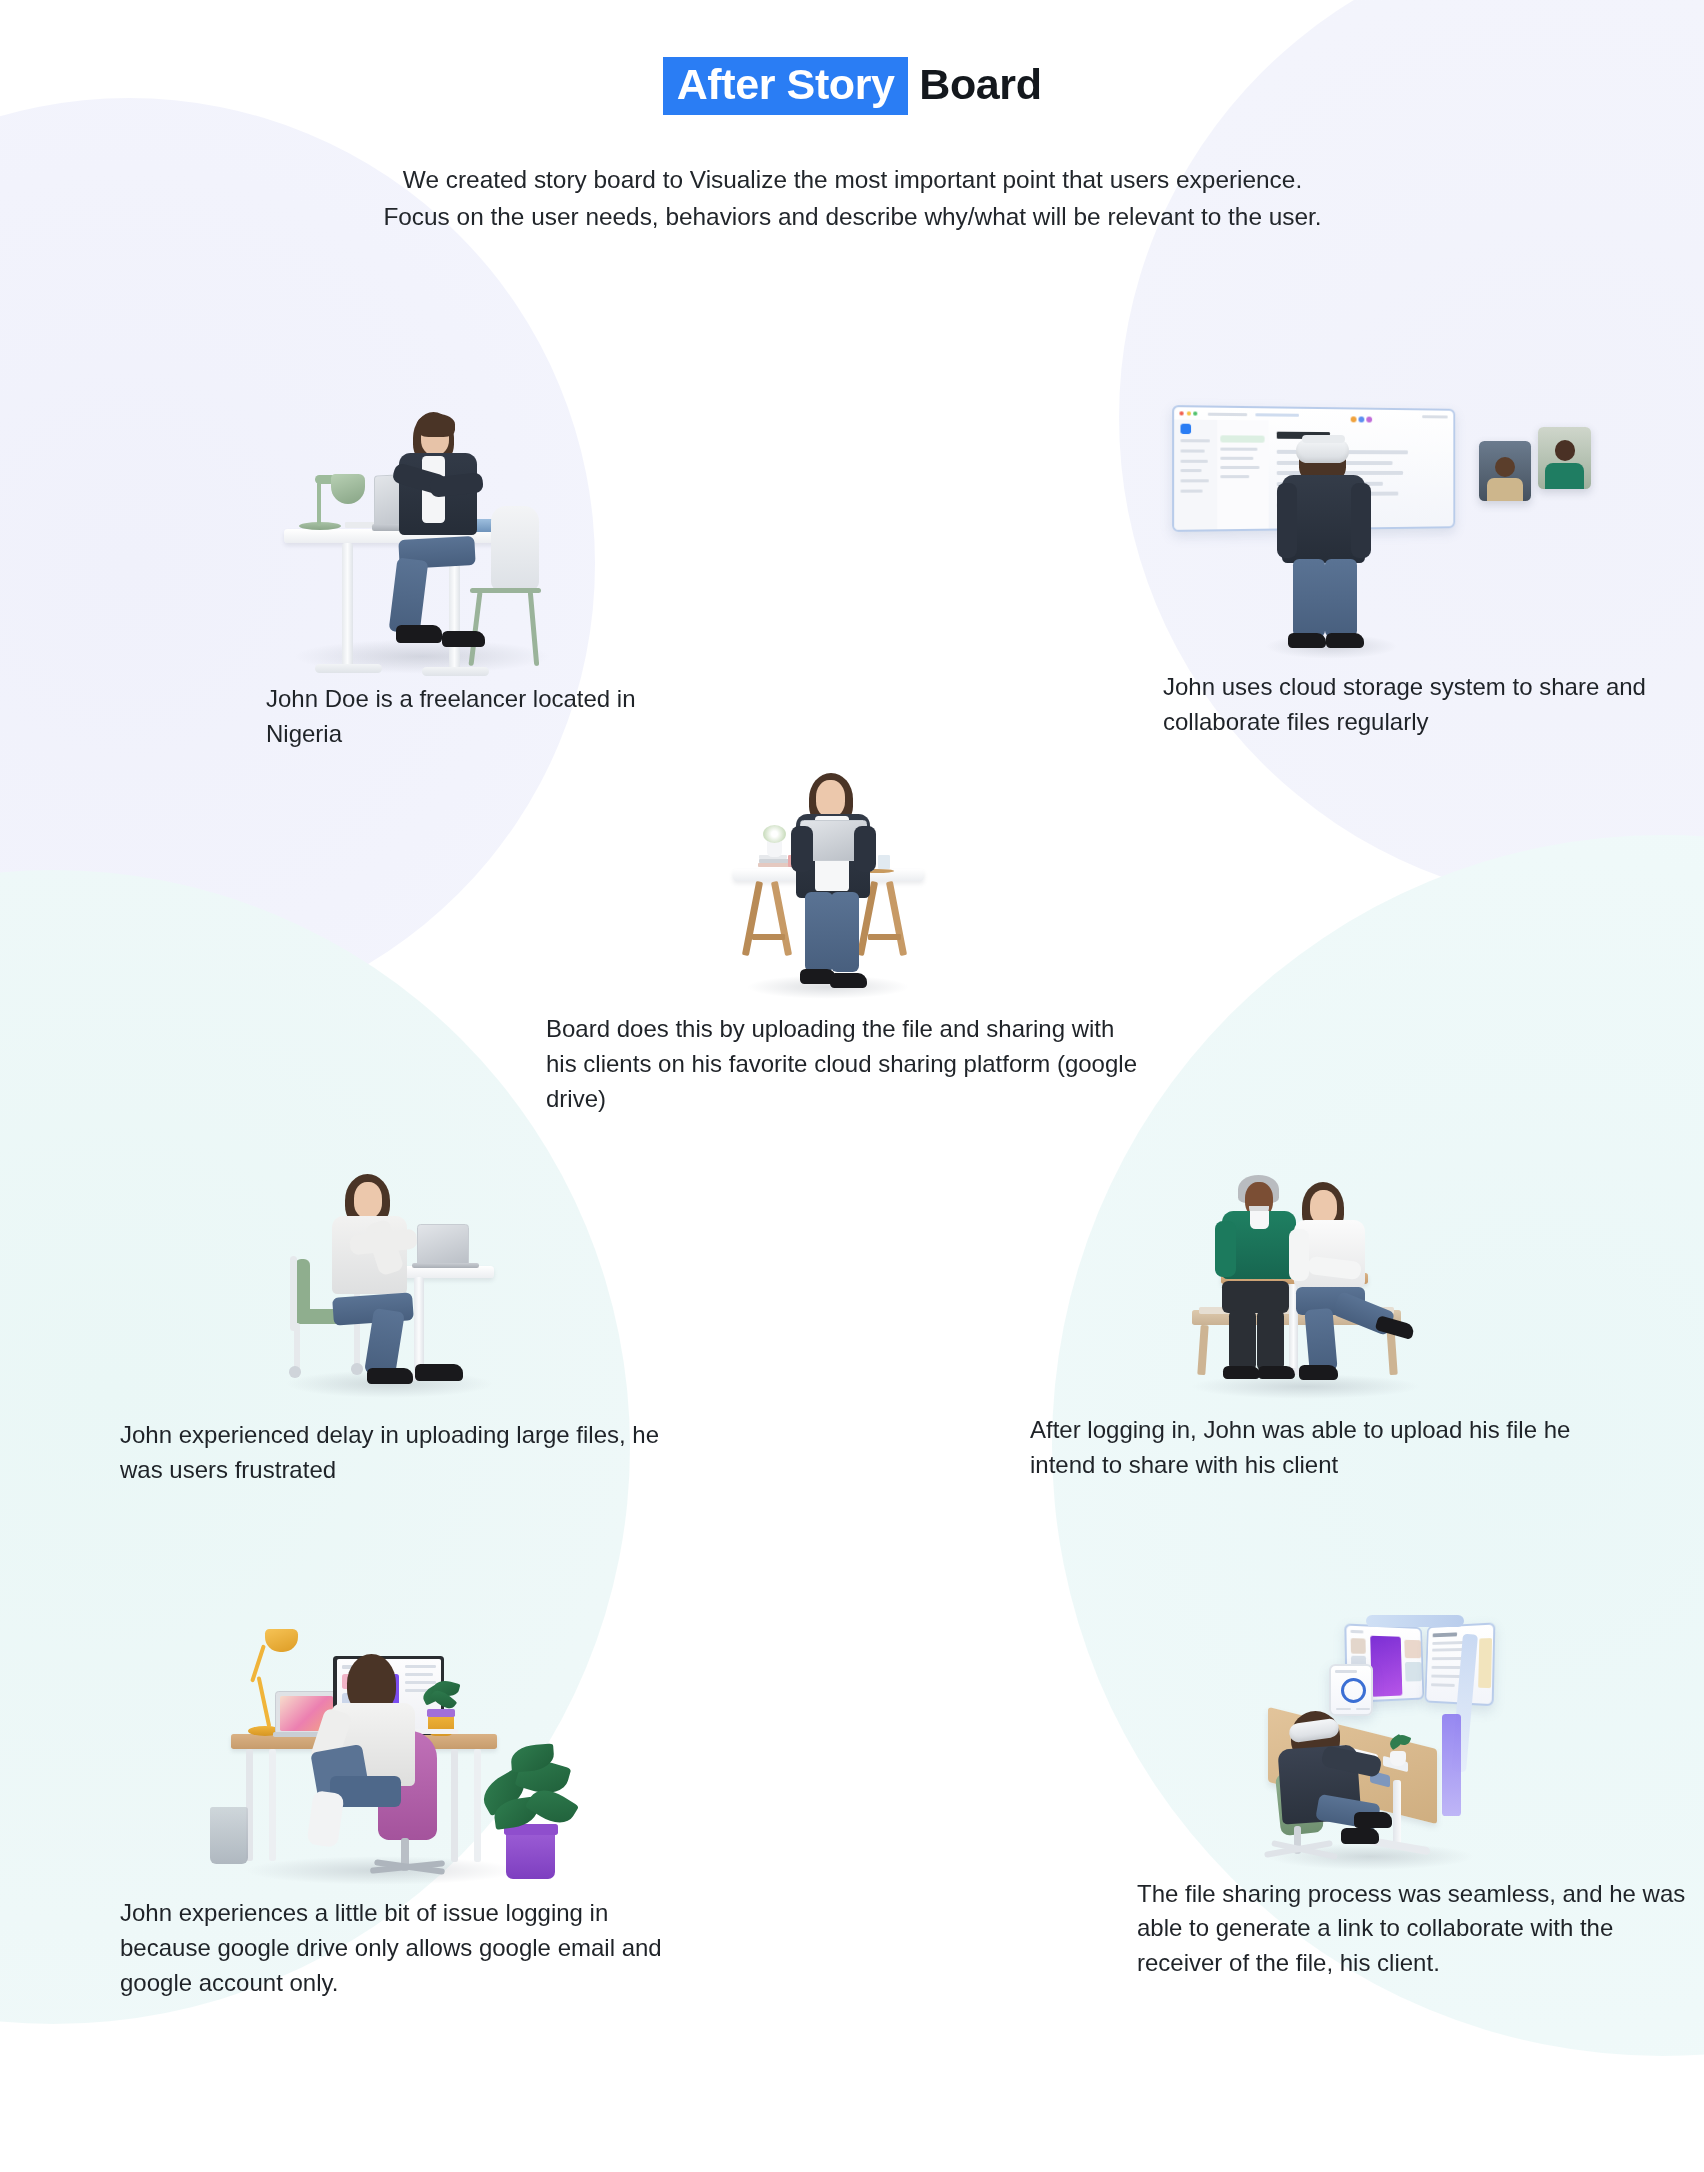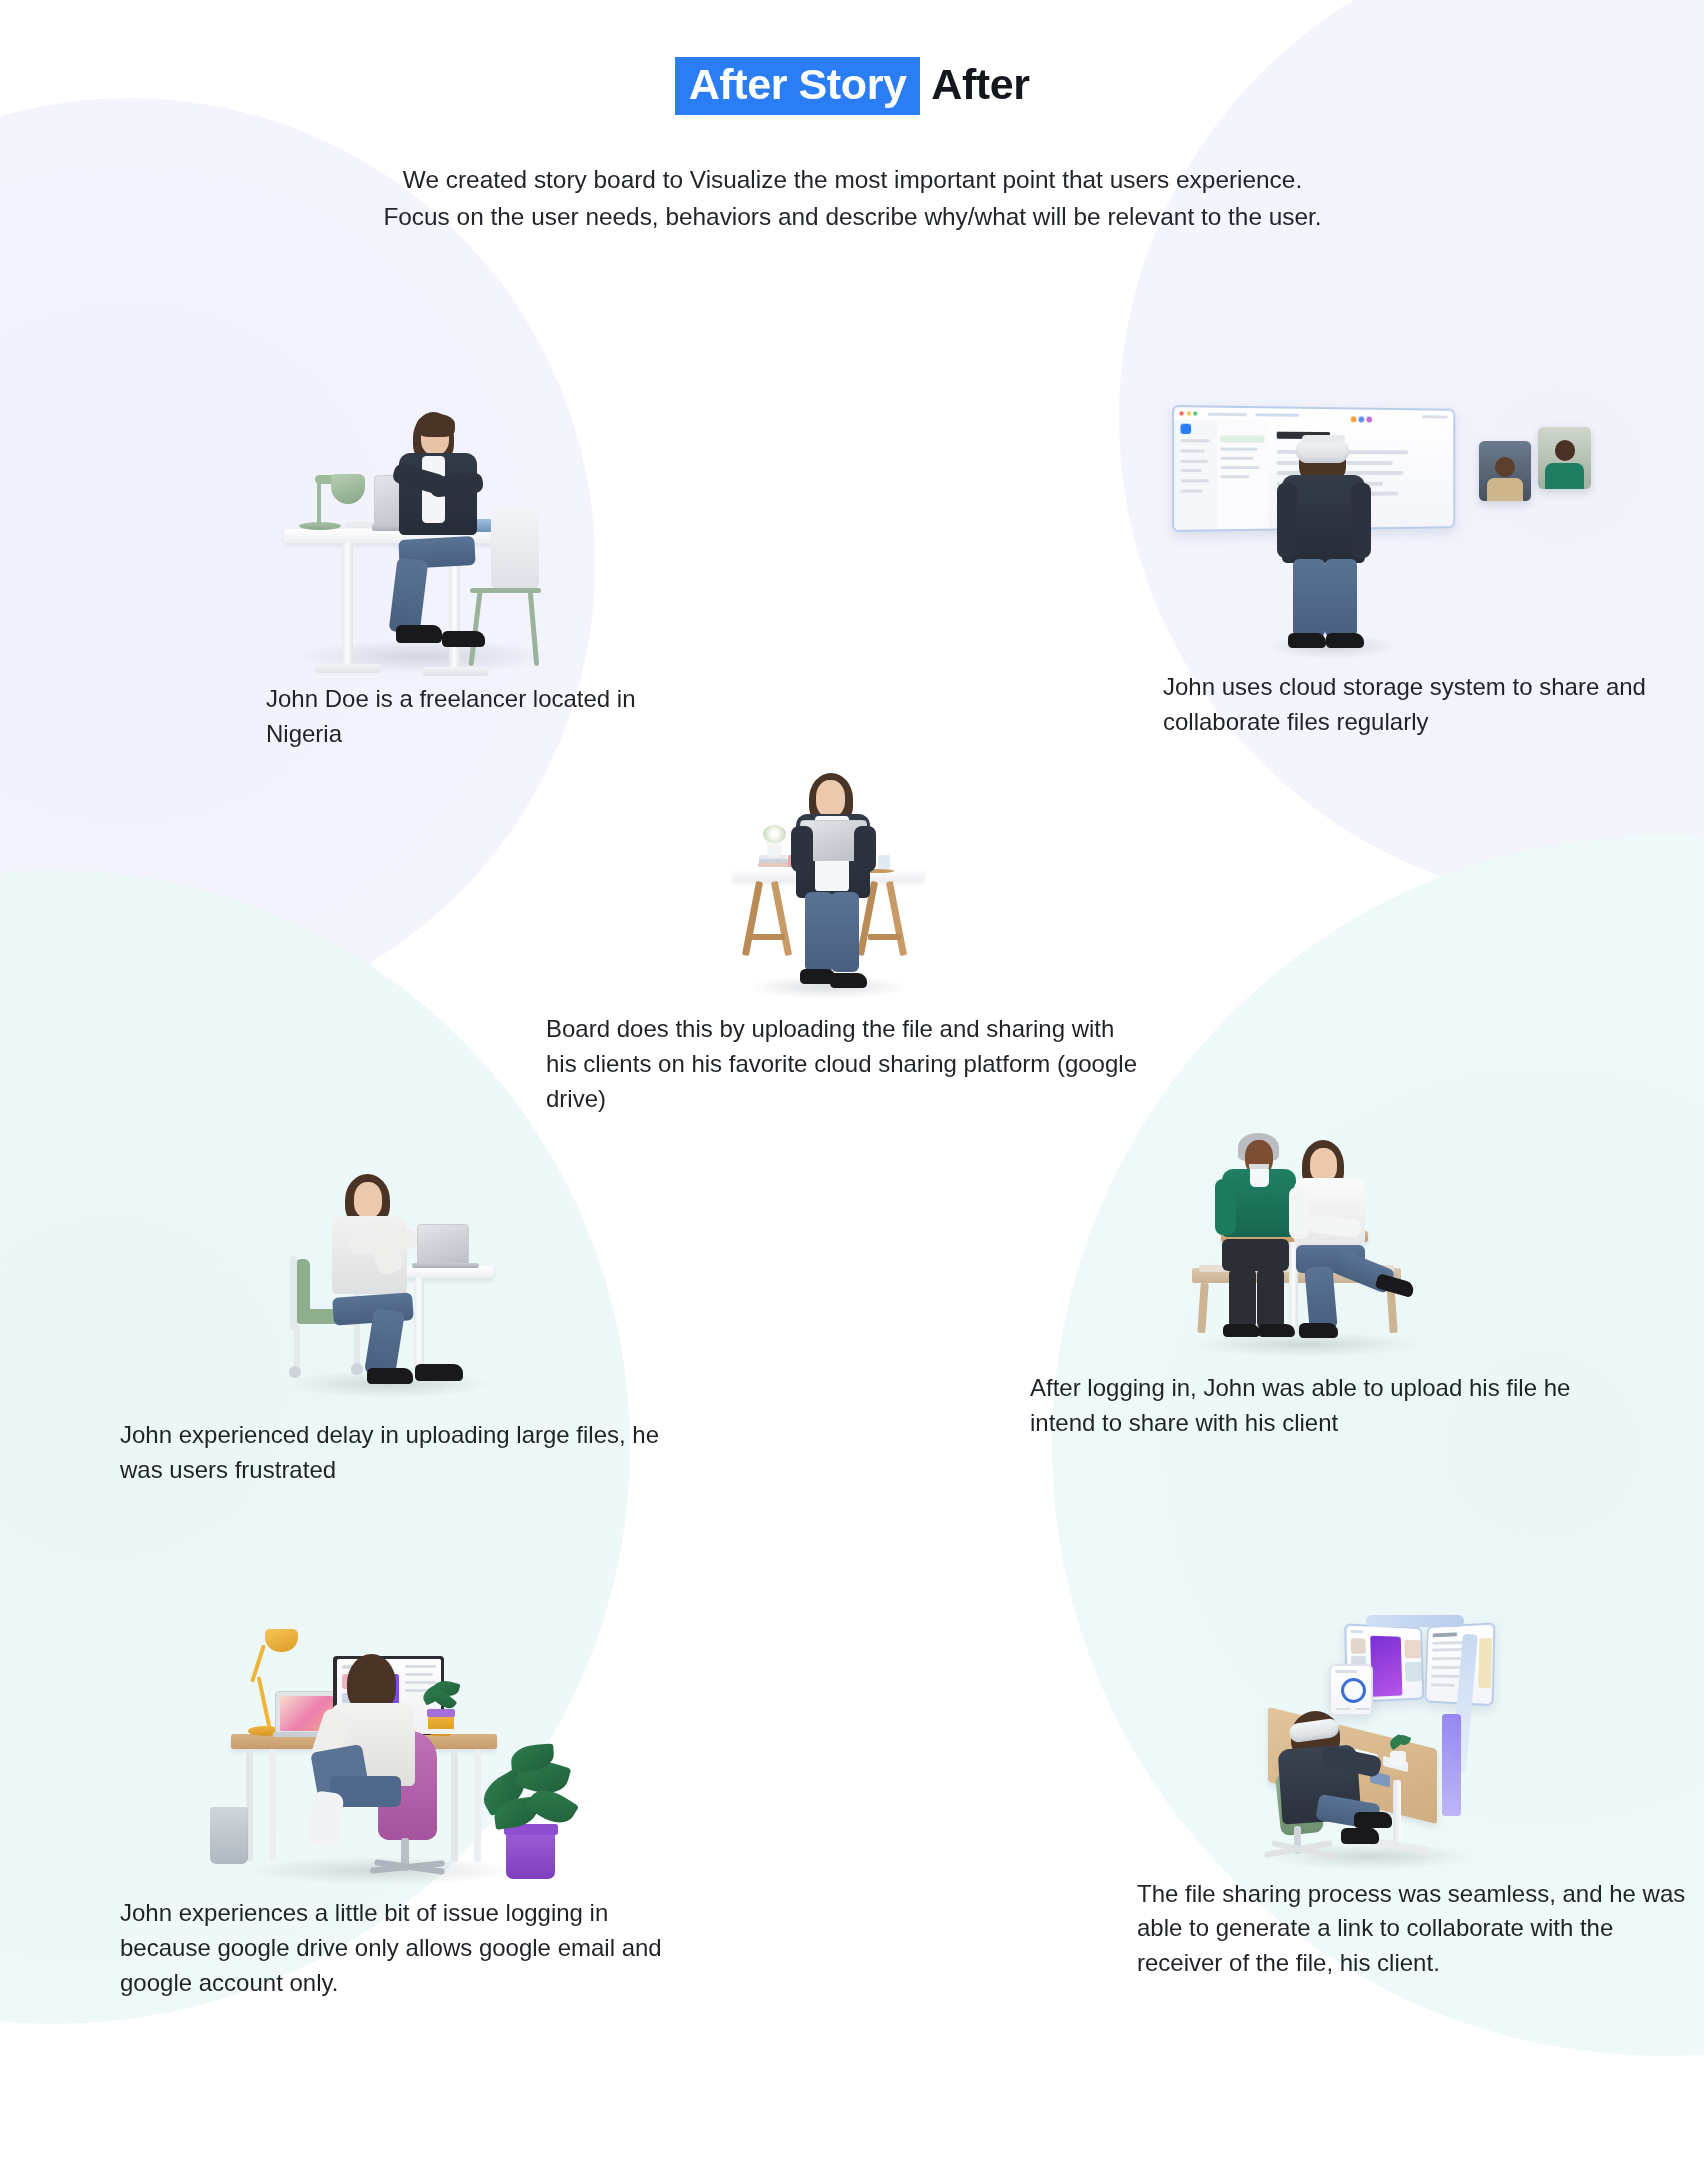--- a/index.html
+++ b/index.html
@@ -114,21 +114,21 @@
   <div class="blob blob-tl"></div>
   <div class="blob blob-tr"></div>
   <div class="blob blob-bl"></div>
   <div class="blob blob-br"></div>
 
   <div class="content">
 
     <div class="header">
       <div class="title-line">
         <span class="title-hl">After Story</span>
-        <span class="title-plain">After</span>
+        <span class="title-plain">Board</span>
       </div>
       <div class="intro">
         <div>We created story board to Visualize the most important point that users experience.</div>
         <div>Focus on the user needs, behaviors and describe why/what will be relevant to the user.</div>
       </div>
     </div>
 
     <div class="panel" style="left:266px; top:391px; width:311px; height:311px;">
       <div class="scene" style="width:311px;height:284px;">
         <div class="shadow-ellipse" style="left:27px;top:248px;width:258px;height:35px;"></div>
@@ -294,21 +294,21 @@
         <div class="arm" style="left:105px;top:67px;width:25px;height:53px;background:#eeeeed;transform:rotate(-18deg);"></div>
         <div class="arm" style="left:83px;top:78px;width:67px;height:20.4px;background:#eeeeed;transform:rotate(-6deg);"></div>
         <div class="person-leg" style="left:66px;top:141px;width:80px;height:28px;transform:rotate(-4deg);"></div>
         <div class="person-leg" style="left:102px;top:156px;width:31px;height:65px;transform:rotate(9deg);"></div>
         <div class="shoe" style="left:100px;top:214px;width:46px;height:16px;"></div>
         <div class="shoe" style="left:148px;top:210px;width:48px;height:17px;"></div>
       </div>
       <div class="caption" style="margin-top:15px; width:568px;">John experienced delay in uploading large files, he was users frustrated</div>
     </div>
 
-    <div class="panel" style="left:1030px; top:1112px; width:595px; height:391px;">
+    <div class="panel" style="left:1030px; top:1154px; width:595px; height:391px;">
       <div class="scene" style="width:284px;height:249px;margin-left:133px;">
         <div class="shadow-ellipse" style="left:27px;top:220px;width:231px;height:25px;"></div>
 
         <div class="sh" style="left:29px;top:156px;width:209px;height:15px;background:linear-gradient(#ddc9ad,#c9b294);border-radius:2.7px;"></div>
         <div class="sh" style="left:36px;top:153px;width:195px;height:7px;background:#e6ded2;border-radius:1.8px;"></div>
         <div class="sh" style="left:36px;top:171px;width:8px;height:50px;background:#cdb493;border-radius:1.8px;transform:rotate(4deg);"></div>
         <div class="sh" style="left:225px;top:171px;width:8px;height:50px;background:#cdb493;border-radius:1.8px;transform:rotate(-4deg);"></div>
 
         <div class="wood-top" style="left:58px; top:119px; width:147px; height:10.7px;"></div>
         <div class="sh" style="left:126px;top:130px;width:9px;height:87px;background:linear-gradient(90deg,#e4e7ea,#fbfcfd,#dde1e6);border-radius:2.2px;"></div>

